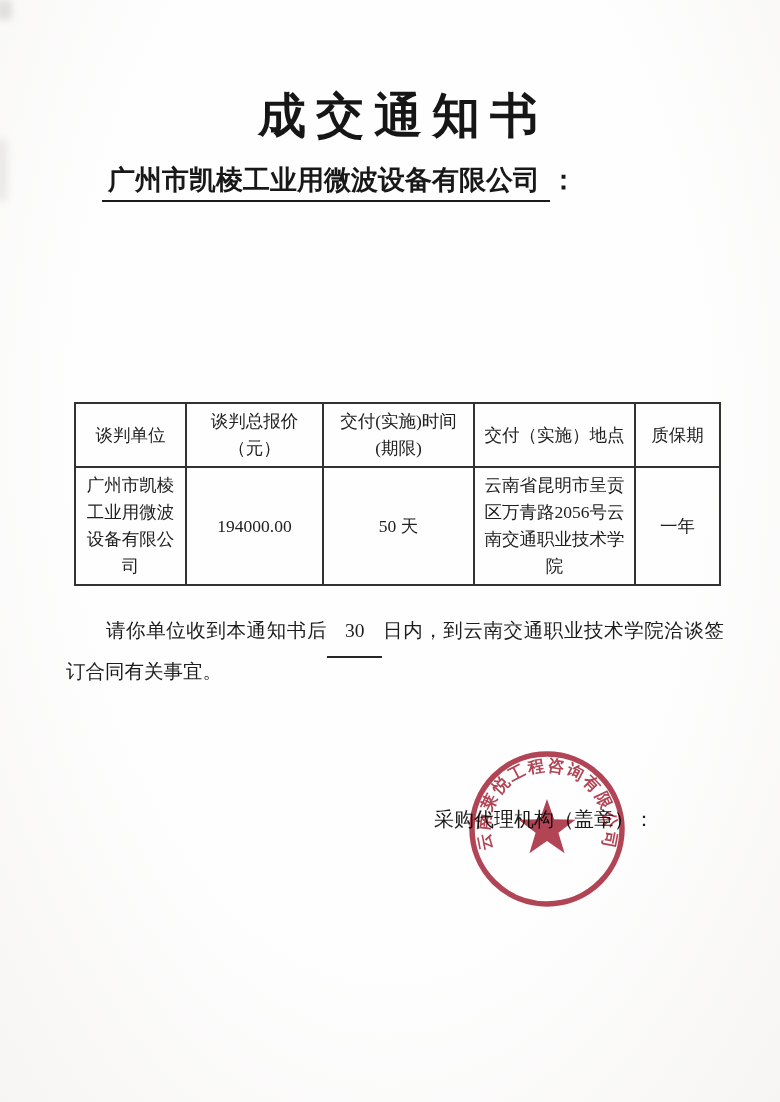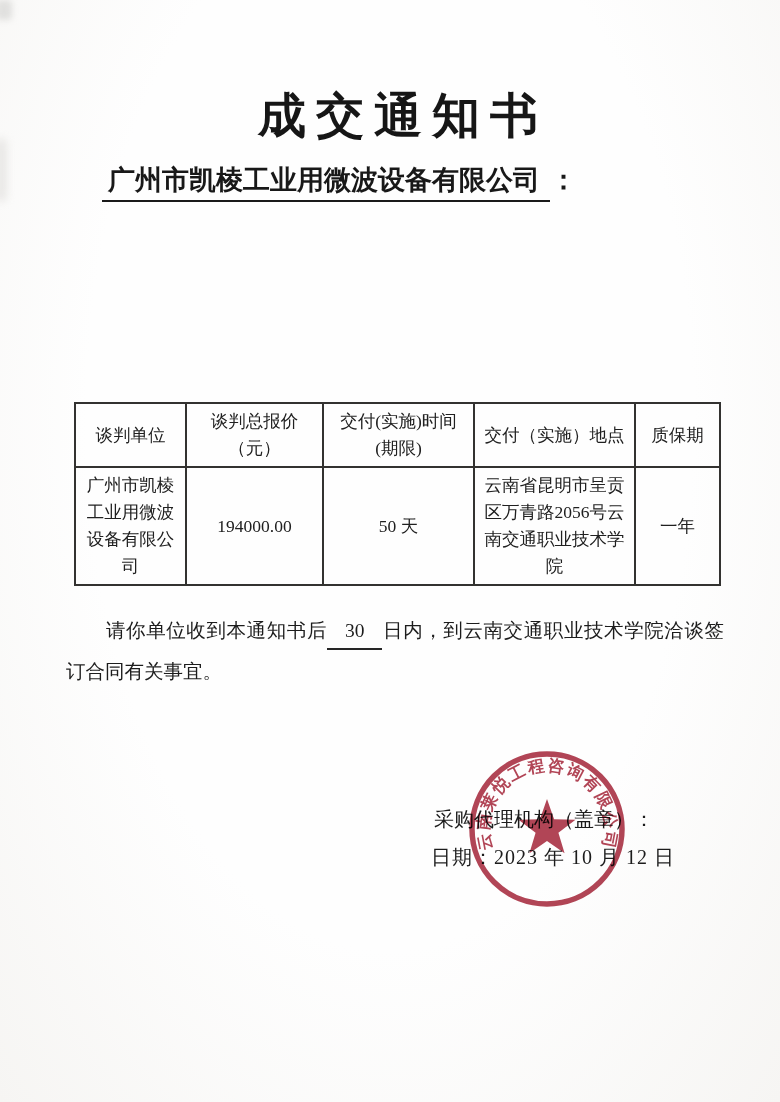--- a/index.html
+++ b/index.html
@@ -69,21 +69,21 @@
   .award-table tr.hdr { height: 58px; }
   .award-table tr.bodyrow { height: 112px; }
   .closing {
     position: absolute; left: 66px; top: 610px; width: 658px;
     font-size: 19.5px; line-height: 41px;
     text-align: justify; text-indent: 40px;
     color: #1c1c1c;
   }
   .closing .days {
     border-bottom: 2px solid #262626;
-    padding: 0 18px 7px 18px;
+    padding: 0 18px 15px 18px;
   }
   .sig-agency {
     position: absolute; left: 434px; top: 806px;
     font-size: 20px; color: #1c1c1c; white-space: nowrap;
   }
   .sig-date {
     position: absolute; left: 431px; top: 844px;
     font-size: 20px; color: #1c1c1c; white-space: nowrap;
     letter-spacing: 1px;
   }
@@ -129,21 +129,20 @@
       <td>50 天</td>
       <td>云南省昆明市呈贡区万青路2056号云南交通职业技术学院</td>
       <td>一年</td>
     </tr>
   </tbody>
     </table>
 
   <div class="closing"><span>请你单位收到本通知书后</span><span class="days">30</span><span>日内，到云南交通职业技术学院洽谈签订合同有关事宜。</span></div>
 
   <div class="sig-agency">采购代理机构（盖章）：</div>
-  <div class="sig-date">日期：2023 年 10 月 12 日</div>
 
   <svg class="seal" viewBox="0 0 170 170" xmlns="http://www.w3.org/2000/svg">
     <circle cx="85" cy="85" r="75" fill="none" stroke="#a82b3e" stroke-width="5.5"></circle>
     <path id="sealArc" d="M 30.5 104.8 A 58 58 0 1 1 139.5 104.8" fill="none"></path>
     <text font-size="16.5" fill="#a82b3e" letter-spacing="2" font-family="Liberation Serif, DejaVu Serif, serif" font-weight="bold">
       <textPath href="#sealArc" startOffset="50%" text-anchor="middle">云南莱悦工程咨询有限公司</textPath>
     </text>
     <polygon fill="#a82b3e" points="85,55 92.1,75.3 113.5,75.7 96.4,88.7 102.6,109.3 85,97 67.4,109.3 73.6,88.7 56.5,75.7 77.9,75.3"></polygon>
   </svg>
 

